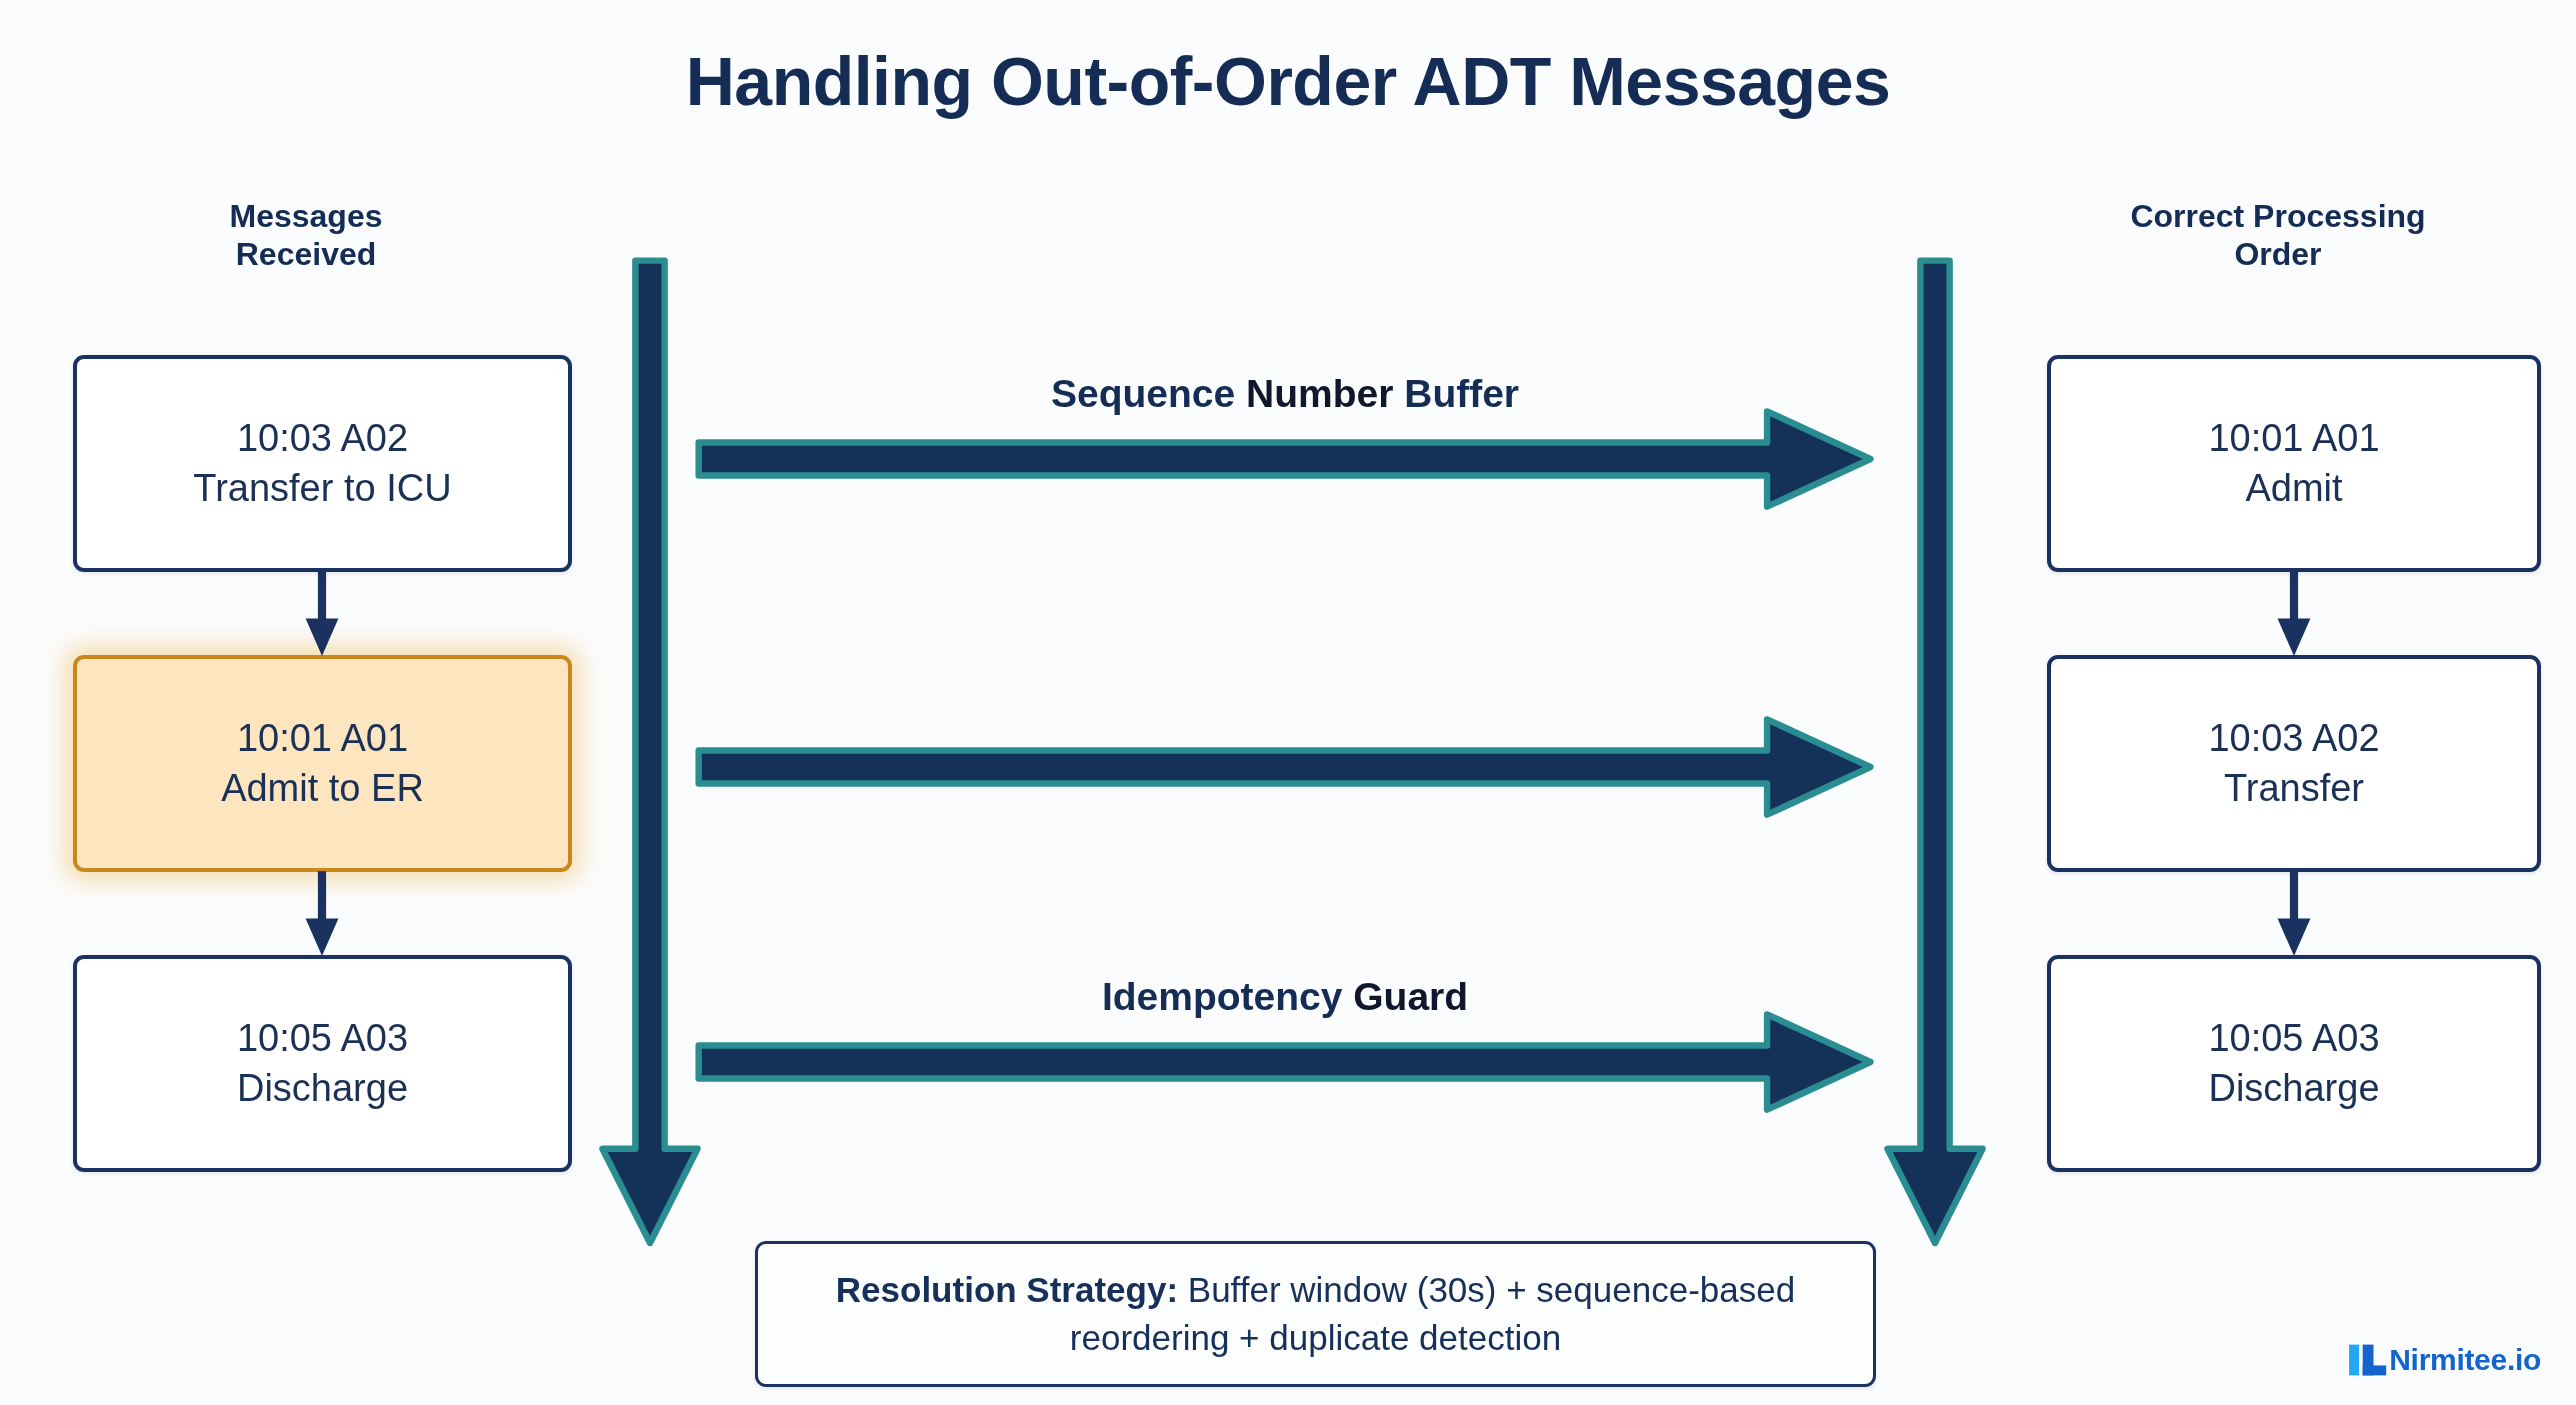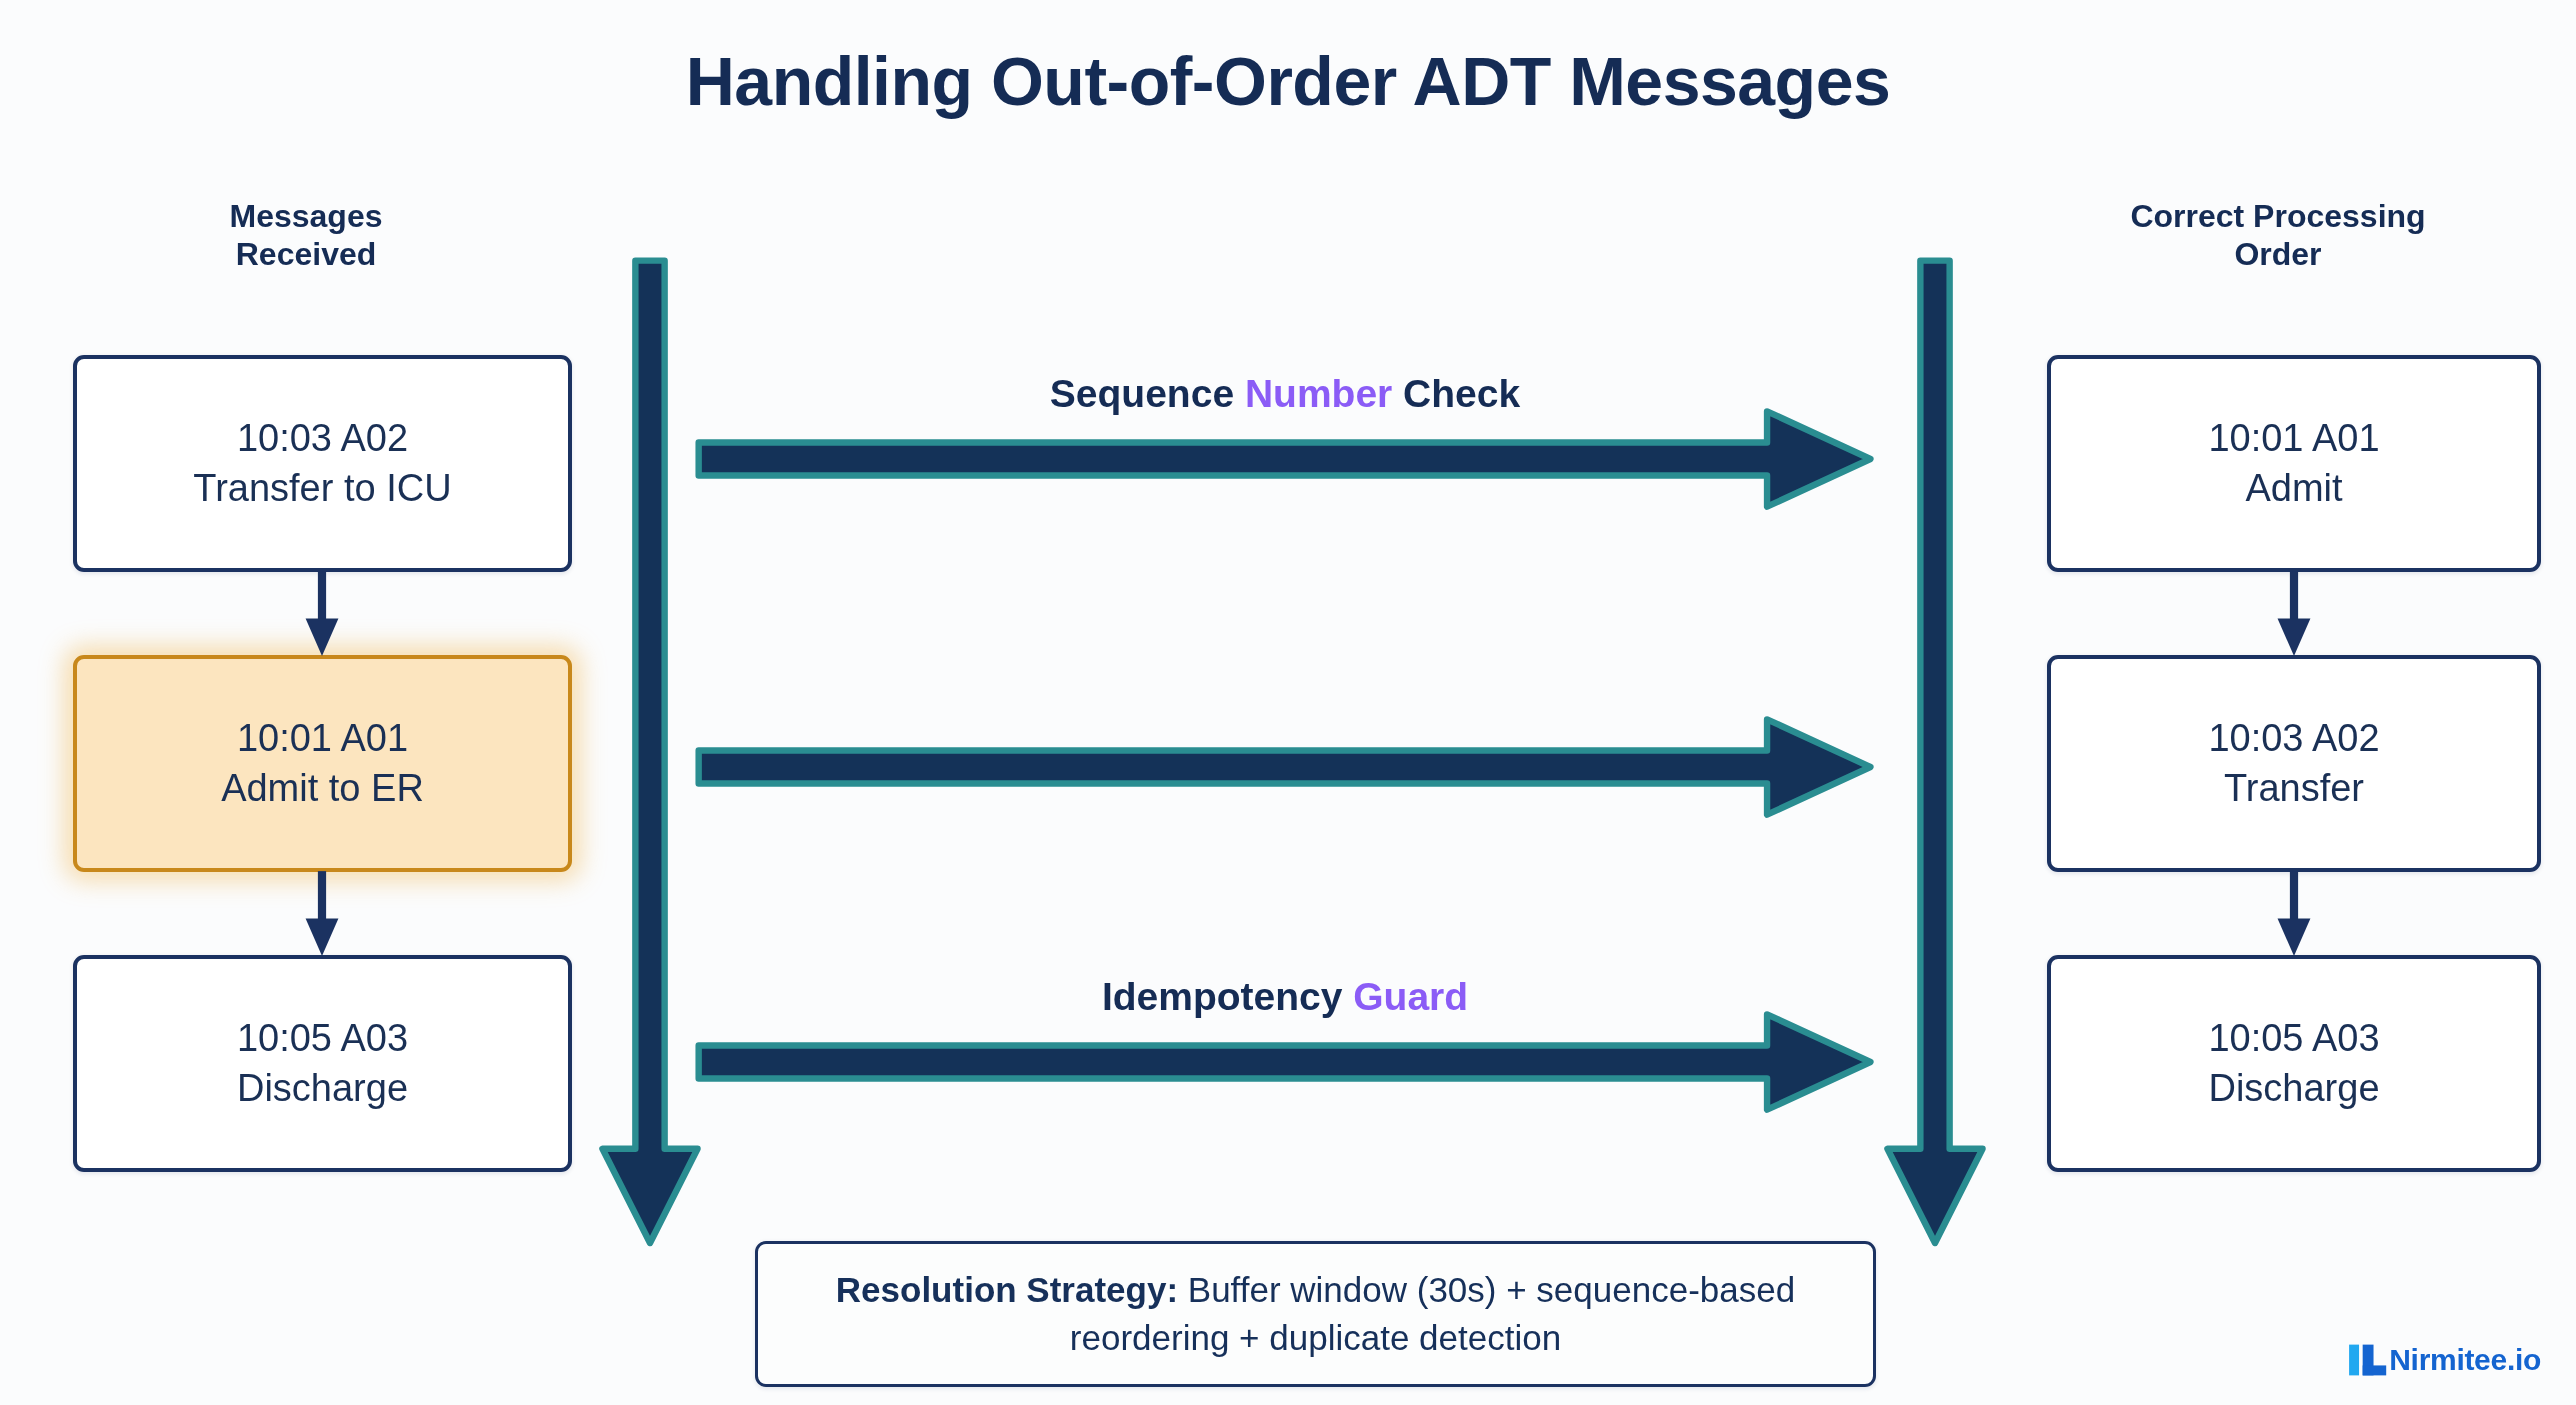--- a/index.html
+++ b/index.html
@@ -75,21 +75,21 @@
 
   .harrow-label {
     position:absolute; width:1180px; left:695px;
     text-align:center;
     font-size:39px; font-weight:bold;
     color:#152C55; white-space:nowrap;
   }
   #harrow-label-0 { top:357px; }
   #harrow-label-1 { top:665px; }
   #harrow-label-2 { top:960px; }
-  .accent { color:#8b5cf6; }
+  .accent { color:#0f172a; }
 
   
   #resolution-box {
     position:absolute; left:755px; top:1226px;
     width:1121px; height:146px;
     border:3.7px solid #1B3261; border-radius:11px;
     background:#FCFDFD;
     display:flex; align-items:center; justify-content:center;
     text-align:center;
     font-size:35px; line-height:1.36; color:#16305A;
@@ -179,21 +179,21 @@
       <path d="M44 4 L76 4 L76 975 L112 975 L60 1078 L8 975 L44 975 Z" fill="#143258" stroke="#2A8D91" stroke-width="7" stroke-linejoin="round"></path>
     </svg>
   </div>
   <div id="vflow-right" class="vflow">
     <svg viewBox="0 0 120 1090" width="110" height="997" aria-hidden="true">
       <path d="M44 4 L76 4 L76 975 L112 975 L60 1078 L8 975 L44 975 Z" fill="#143258" stroke="#2A8D91" stroke-width="7" stroke-linejoin="round"></path>
     </svg>
   </div>
 
   <div id="harrow-label-0" class="harrow-label">
-    <span>Sequence </span><span class="accent">Number</span><span> Check</span>
+    <span>Sequence </span><span class="accent">Number</span><span> Buffer</span>
   </div>
   <div id="harrow-0" class="harrow">
     <svg viewBox="0 0 1290 120" width="1180" height="110" preserveAspectRatio="none" aria-hidden="true">
       <path d="M4 42 L1172 42 L1172 8 L1285 60 L1172 112 L1172 78 L4 78 Z" fill="#143258" stroke="#2A8D91" stroke-width="7" stroke-linejoin="round"></path>
     </svg>
   </div>
 
   <div id="harrow-1" class="harrow">
     <svg viewBox="0 0 1290 120" width="1180" height="110" preserveAspectRatio="none" aria-hidden="true">
       <path d="M4 42 L1172 42 L1172 8 L1285 60 L1172 112 L1172 78 L4 78 Z" fill="#143258" stroke="#2A8D91" stroke-width="7" stroke-linejoin="round"></path>

